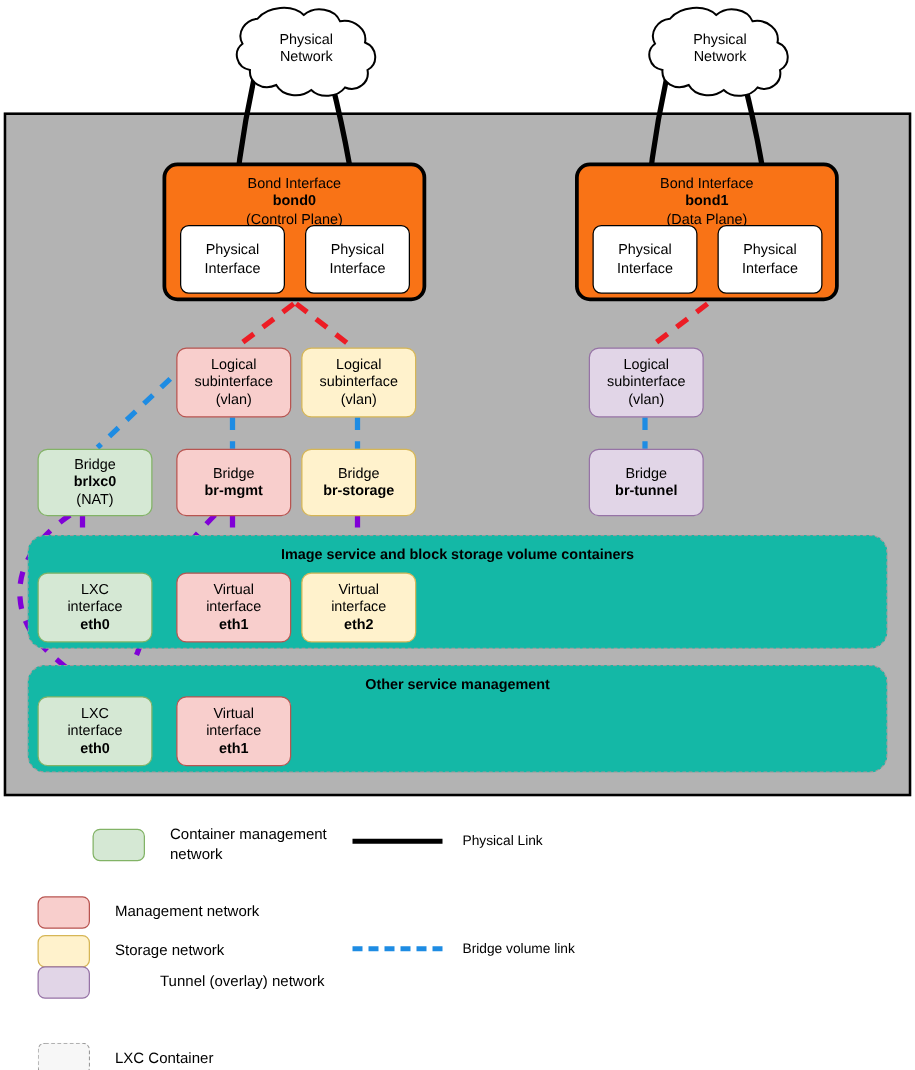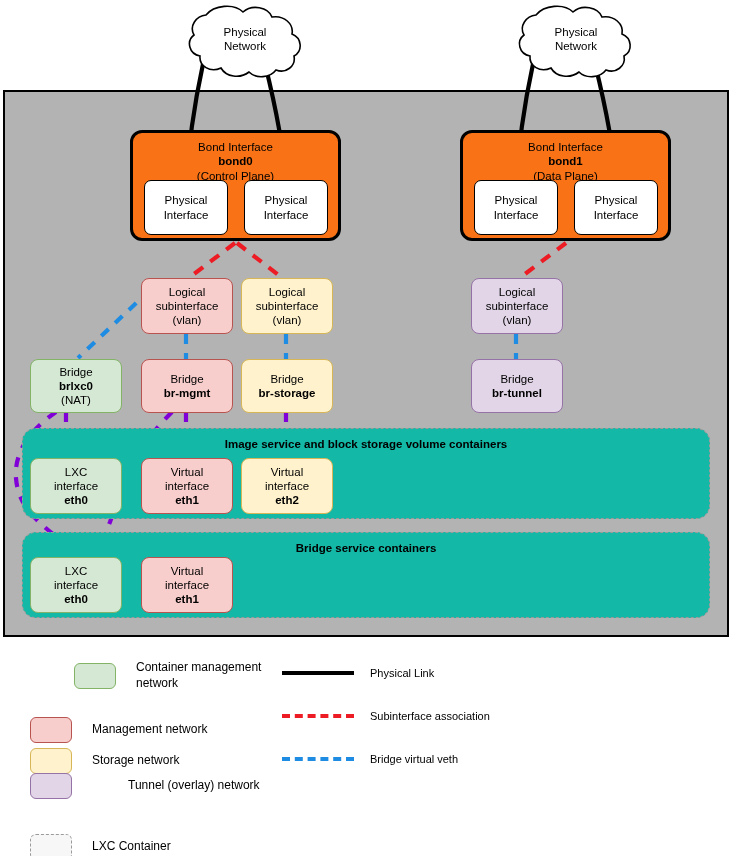--- a/index.html
+++ b/index.html
@@ -184,21 +184,21 @@
     <span>interface</span>
     <b>eth1</b>
   </div>
   <div class="node yellow" style="left:241px;top:458px;width:92px;height:56px;">
     <span>Virtual</span>
     <span>interface</span>
     <b>eth2</b>
   </div>
 
   <div class="lxcbox" style="left:22px;top:532px;width:688px;height:86px;">
-    <div class="lxc-title">Bridge service containers</div>
+    <div class="lxc-title">Other service management</div>
   </div>
   <div class="node green" style="left:30px;top:557px;width:92px;height:56px;">
     <span>LXC</span>
     <span>interface</span>
     <b>eth0</b>
   </div>
   <div class="node pink" style="left:141px;top:557px;width:92px;height:56px;">
     <span>Virtual</span>
     <span>interface</span>
     <b>eth1</b>
@@ -229,25 +229,21 @@
     <div class="lg-item" style="left:30px;top:189px;width:250px;">
       <div class="lg-sw dashcont"></div>
       <div class="lg-tx">LXC Container</div>
     </div>
 
     <div class="lg-item" style="left:282px;top:22px;">
       <div class="lg-line solid"></div>
       <div class="lg-tx2">Physical Link</div>
     </div>
 
-    <div class="lg-item" style="left:282px;top:65px;">
-      <div class="lg-line dashed-red"></div>
-      <div class="lg-tx2">Subinterface association</div>
-    </div>
 
     <div class="lg-item" style="left:282px;top:108px;">
       <div class="lg-line dashed-blue"></div>
-      <div class="lg-tx2">Bridge virtual veth</div>
+      <div class="lg-tx2">Bridge volume link</div>
     </div>
 
 
   </div>
 </div>
 
 </body></html>

